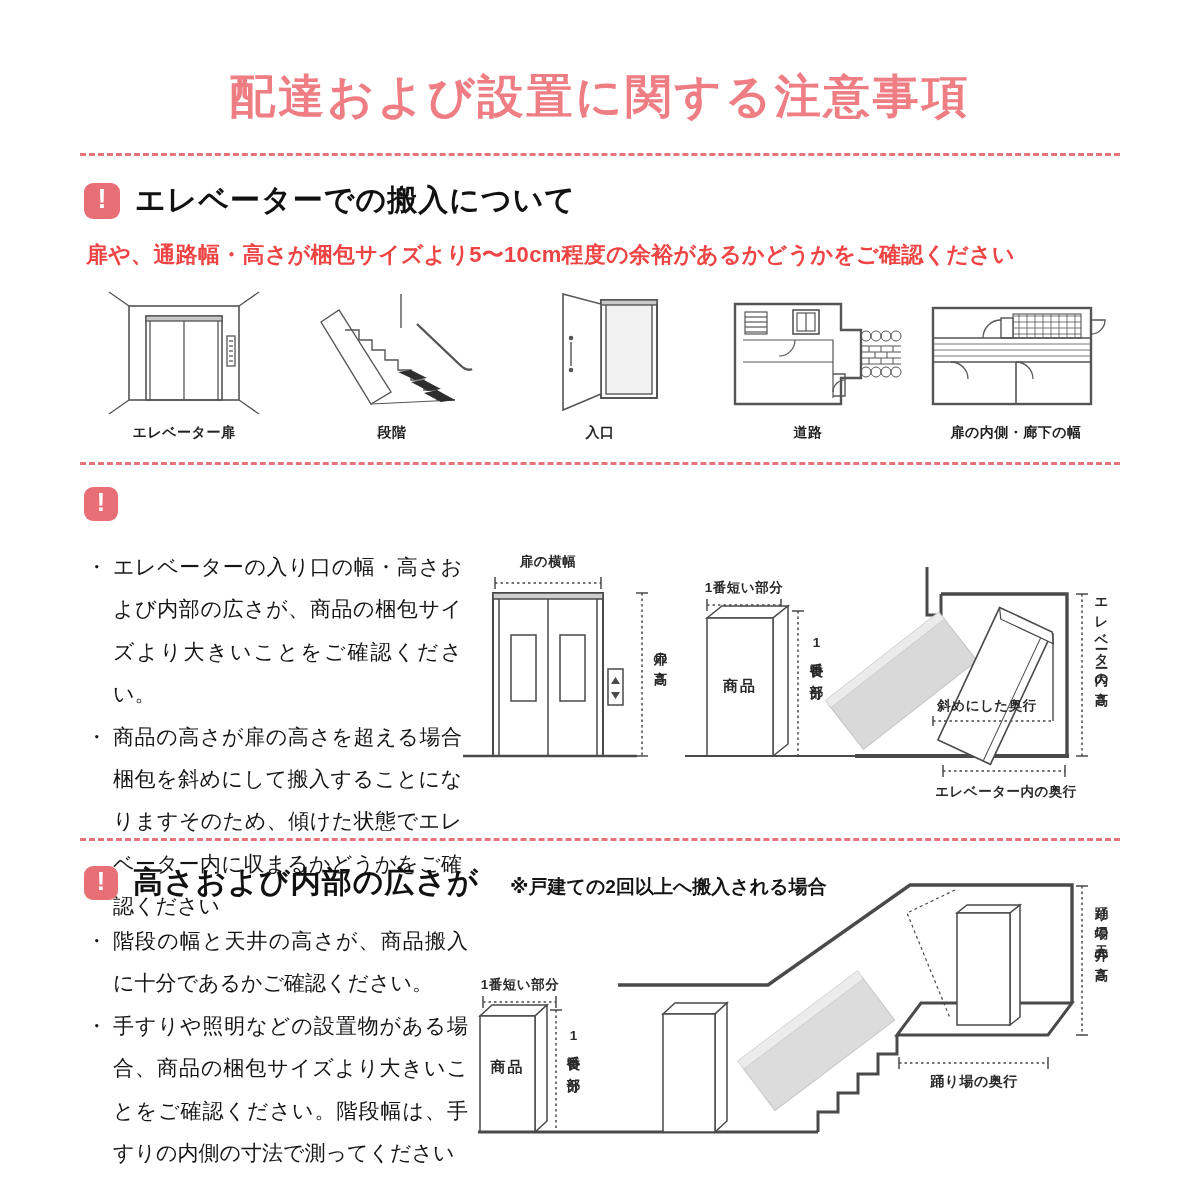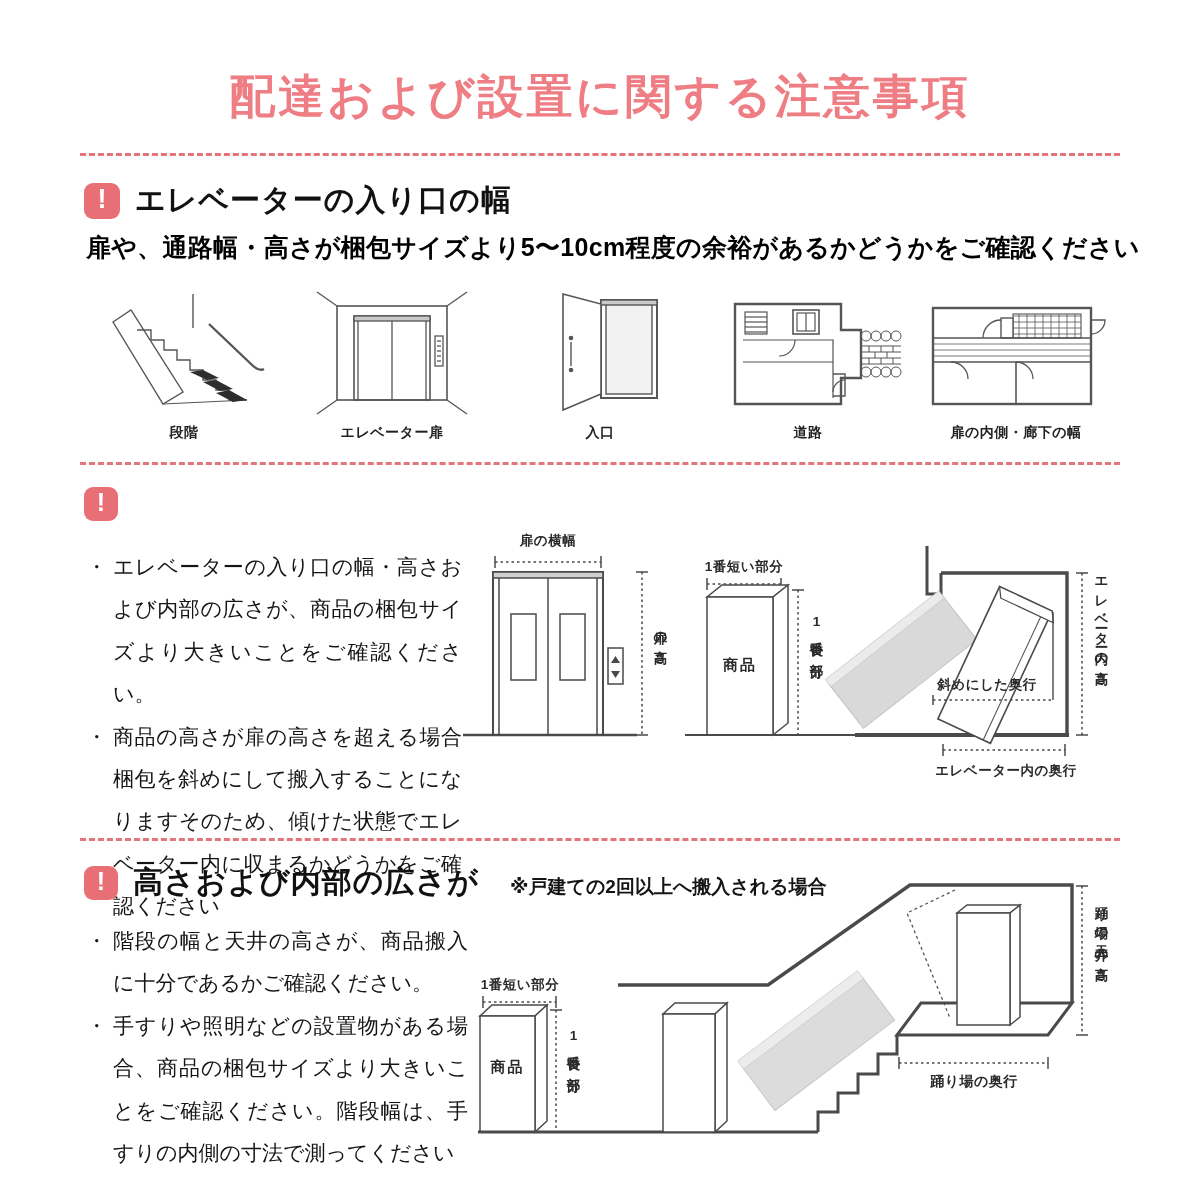--- a/index.html
+++ b/index.html
@@ -16,78 +16,63 @@
   .sec-head { position:absolute; display:flex; align-items:center; gap:15px; }
   .warn-icon { width:36px; height:36px; background:#e96f77; border-radius:9px; color:#fff;
                display:flex; align-items:center; justify-content:center;
                font-size:27px; font-weight:800; flex:none; padding-bottom:3px; }
   .sec-head h2 { font-size:30px; font-weight:800; letter-spacing:1px; color:#111; }
   .h1pos { top:180px; left:84px; }
   .h2pos { top:487px; left:84px; }
   .h3pos { top:862px; left:84px; }
   .h2pos .warn-icon, .h3pos .warn-icon { width:34px; height:34px; font-size:25px; }
 
-  .subtext { position:absolute; top:231px; left:86px; font-size:25px; font-weight:700;
-             letter-spacing:.3px; color:#000000; }
+  .subtext { position:absolute; top:240px; left:86px; font-size:22px; font-weight:700;
+             letter-spacing:.3px; color:#ef4444; }
   .note { position:absolute; top:874px; left:510px; font-size:19px; font-weight:700; color:#141414; }
 
   .figrow { position:absolute; top:290px; left:80px; width:1040px; display:flex; }
   .figcell { flex:1; display:flex; flex-direction:column; align-items:center; }
   .figcell svg { display:block; }
   .figcap { margin-top:6px; font-size:14px; font-weight:700; color:#222; letter-spacing:.5px; }
 
   .bullets { position:absolute; font-size:21px; line-height:2.02; color:#151515; font-weight:500; }
   .b2pos { top:546px; left:86px; width:376px; }
   .b3pos { top:920px; left:86px; width:382px; }
   .bullet { display:flex; }
   .bmark { width:27px; flex:none; }
   .btext { flex:1; text-align:justify; }
 
   .diagram { position:absolute; }
-  .d2pos { left:455px; top:532px; width:680px; height:262px; }
+  .d2pos { left:455px; top:553px; width:680px; height:262px; }
   .d3pos { left:458px; top:876px; width:700px; height:310px; }
   .diagram svg { position:absolute; left:0; top:0; }
 
   .dlabel { position:absolute; font-size:13.5px; font-weight:700; color:#2a2a2a;
             text-align:center; letter-spacing:.5px; white-space:nowrap; }
   .vlabel { writing-mode:vertical-rl; text-orientation:upright; letter-spacing:2px;
             white-space:nowrap; }
   .prodlabel { font-size:15px; letter-spacing:2px; }
 </style>
 </head>
 <body>
 
 <div class="page">
 
   <h1 class="title">配達および設置に関する注意事項</h1>
 
   <div class="divider div1"></div>
 
   <div class="sec-head h1pos">
     <span class="warn-icon">!</span>
-    <h2>エレベーターの入り口の幅</h2>
+    <h2>エレベーターでの搬入について</h2>
   </div>
   <p class="subtext">扉や、通路幅・高さが梱包サイズより5〜10cm程度の余裕があるかどうかをご確認ください</p>
 
   <div class="figrow">
-    <div class="figcell">
-      <svg width="190" height="128" viewBox="0 0 190 128">
-        <g stroke="#555" fill="none" stroke-width="1.4">
-          <line x1="104" y1="4" x2="104" y2="38"></line>
-          <polygon points="24,32 42,20 94,102 74,114" fill="#fff"></polygon>
-          <path d="M158,110 H140 V100 H127 V90 H114 V80 H101 V70 H88 V60 H75 V50 H62 V40 H48"></path>
-          <path d="M158,110 L74,114" stroke-width="1.2"></path>
-          <polygon points="140,100 158,110 144,112 127,103" fill="#2e2e2e" stroke="none"></polygon>
-          <polygon points="127,90 144,99 131,101 114,92" fill="#2e2e2e" stroke="none"></polygon>
-          <polygon points="114,80 130,88 118,90 101,82" fill="#2e2e2e" stroke="none"></polygon>
-          <path d="M120,34 L162,74 Q170,82 175,79" stroke-width="2.4"></path>
-        </g>
-      </svg>
-      <div class="figcap">段階</div>
-    </div>
     <div class="figcell">
       <svg width="190" height="128" viewBox="0 0 190 128">
         <g stroke="#555" fill="none" stroke-width="1.3">
           <line x1="40" y1="16" x2="20" y2="2"></line>
             <line x1="150" y1="16" x2="170" y2="2"></line>
           <line x1="40" y1="110" x2="20" y2="124"></line>
             <line x1="150" y1="110" x2="170" y2="124"></line>
           <rect x="40" y="16" width="110" height="94" stroke-width="1.6"></rect>
           <rect x="57" y="26" width="76" height="84" stroke-width="1.6"></rect>
           <rect x="57" y="26" width="76" height="5" fill="#c9c9c9"></rect>
@@ -96,20 +81,35 @@
             <line x1="129" y1="31" x2="129" y2="110"></line>
           <rect x="138" y="46" width="8" height="30"></rect>
           <line x1="140" y1="51" x2="144" y2="51"></line>
             <line x1="140" y1="56" x2="144" y2="56"></line>
           <line x1="140" y1="61" x2="144" y2="61"></line>
             <line x1="140" y1="66" x2="144" y2="66"></line>
           <line x1="140" y1="71" x2="144" y2="71"></line>
         </g>
       </svg>
       <div class="figcap">エレベーター扉</div>
+    </div>
+    <div class="figcell">
+      <svg width="190" height="128" viewBox="0 0 190 128">
+        <g stroke="#555" fill="none" stroke-width="1.4">
+          <line x1="104" y1="4" x2="104" y2="38"></line>
+          <polygon points="24,32 42,20 94,102 74,114" fill="#fff"></polygon>
+          <path d="M158,110 H140 V100 H127 V90 H114 V80 H101 V70 H88 V60 H75 V50 H62 V40 H48"></path>
+          <path d="M158,110 L74,114" stroke-width="1.2"></path>
+          <polygon points="140,100 158,110 144,112 127,103" fill="#2e2e2e" stroke="none"></polygon>
+          <polygon points="127,90 144,99 131,101 114,92" fill="#2e2e2e" stroke="none"></polygon>
+          <polygon points="114,80 130,88 118,90 101,82" fill="#2e2e2e" stroke="none"></polygon>
+          <path d="M120,34 L162,74 Q170,82 175,79" stroke-width="2.4"></path>
+        </g>
+      </svg>
+      <div class="figcap">段階</div>
     </div>
     <div class="figcell">
       <svg width="190" height="128" viewBox="0 0 190 128">
         <g stroke="#555" fill="none" stroke-width="1.4">
           <rect x="96" y="10" width="56" height="98" stroke-width="2"></rect>
           <rect x="101" y="14" width="46" height="90" fill="#f2f2f2"></rect>
           <rect x="96" y="10" width="56" height="5" fill="#c9c9c9"></rect>
           <polygon points="58,4 96,14 96,104 58,120" fill="#fff" stroke-width="1.6"></polygon>
           <line x1="66" y1="52" x2="66" y2="76"></line>
           <circle cx="66" cy="48" r="1.6" fill="#555"></circle>

